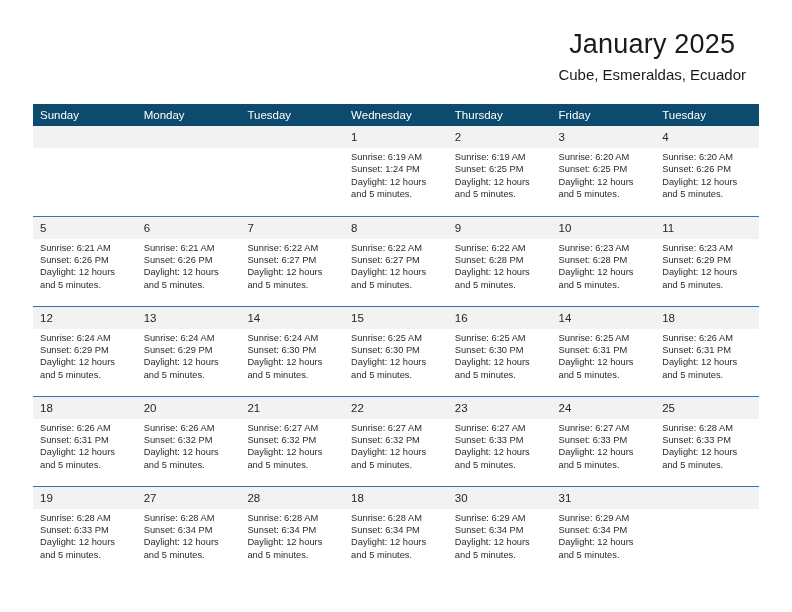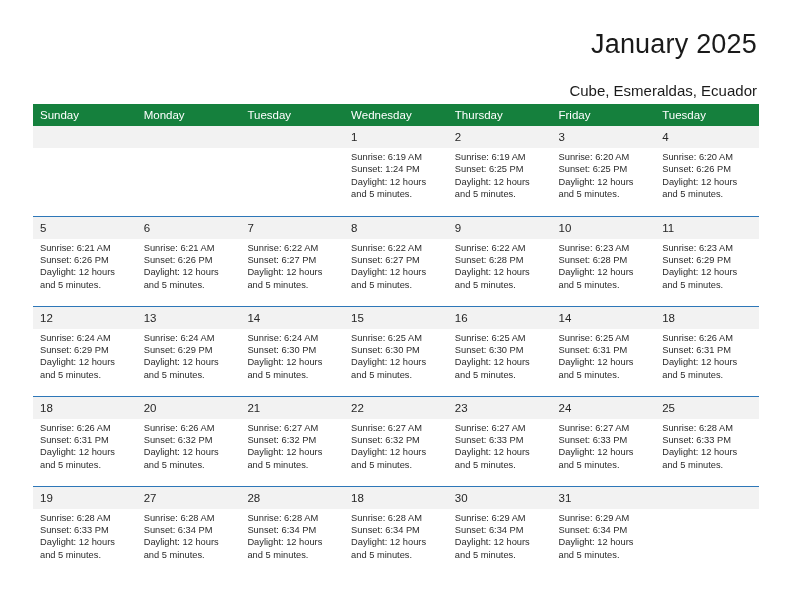--- a/index.html
+++ b/index.html
@@ -52,46 +52,46 @@
     position: absolute;
     left: 26px;
     top: 21px;
     font-size: 21px;
     letter-spacing: -0.2px;
     color: #1e73bd;
     font-family: "DejaVu Sans", sans-serif;
   }
   .titles {
     position: absolute;
-    right: 2px;
+    right: 13px;
     top: 28px;
-    text-align: right;
+    text-align: center;
   }
   .cal-title {
     font-size: 27px;
     font-weight: normal;
     color: #1a1a1a;
     line-height: 32px;
     letter-spacing: 0.2px;
   }
   .cal-subtitle {
     font-size: 15px;
     color: #1a1a1a;
     line-height: 22px;
-    margin-top: 20px;
+    margin-top: 4px;
   }
 
   
   .cal {
     width: 726px;
     border-collapse: collapse;
     table-layout: fixed;
   }
   .cal th {
-    background: #15803d;
+    background: #0c4a6e;
     color: #ffffff;
     font-size: 11.5px;
     font-weight: normal;
     text-align: left;
     padding: 5px 0 5px 7px;
     height: 21px;
     border: none;
   }
   .cal td {
     width: 103.7px;

